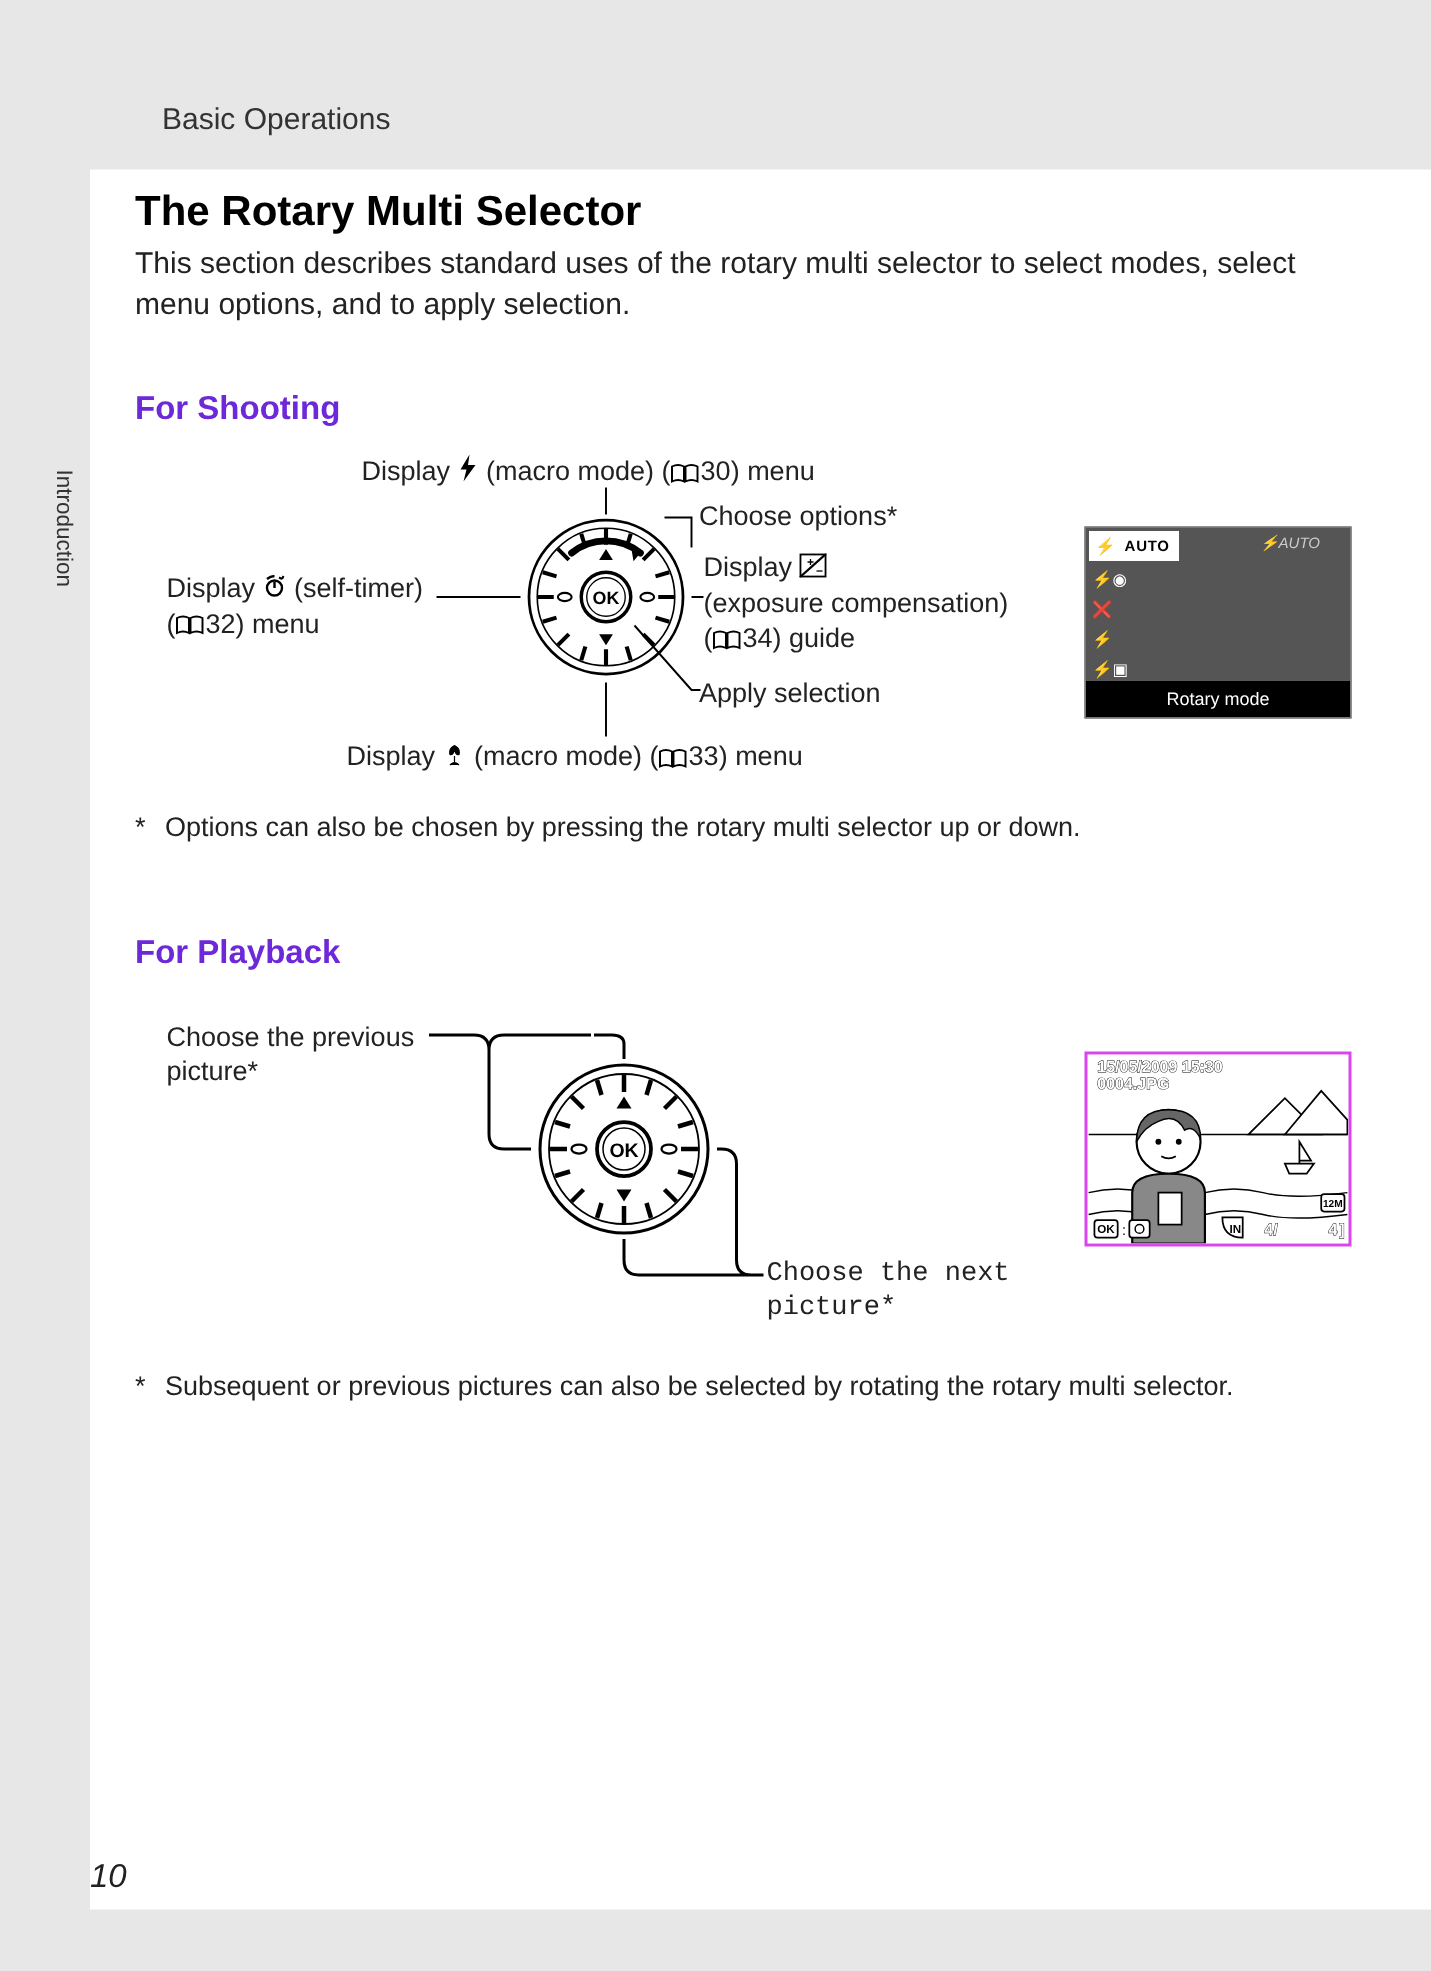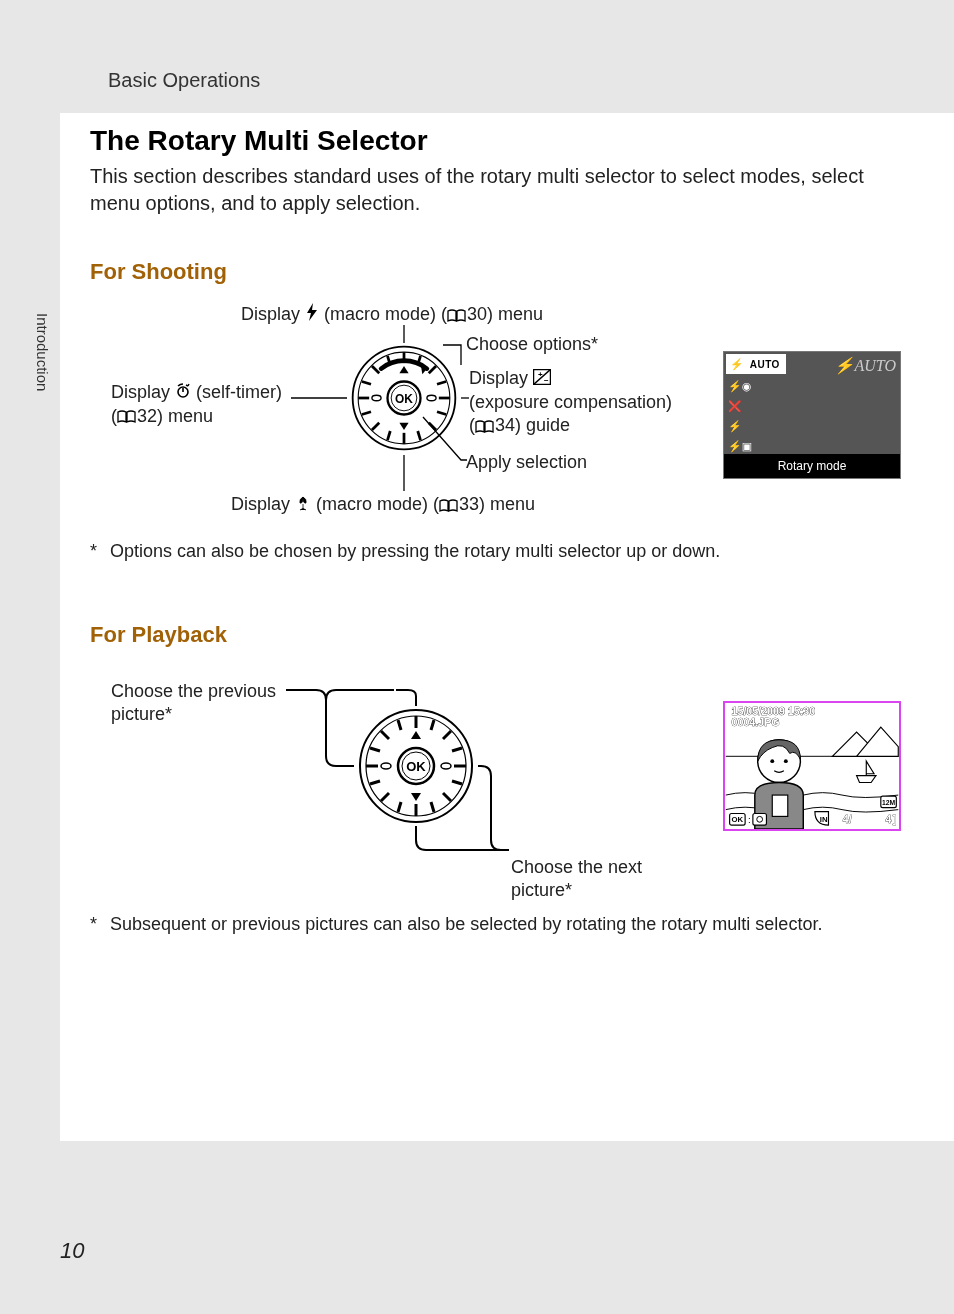--- a/index.html
+++ b/index.html
@@ -2,24 +2,24 @@
 <html><head>
 <meta charset="utf-8">
 <style>
   * { box-sizing: border-box; margin: 0; padding: 0; }
   html, body { width: 954px; height: 1314px; background: #e7e7e7; font-family: "Segoe UI", "Helvetica Neue", Arial, sans-serif; }
   .page { position: relative; width: 954px; height: 1314px; border-radius: 22px; }
   .header-band { position: absolute; left: 0; top: 0; width: 954px; height: 110px; background: #e7e7e7; }
   .header-text { position: absolute; left: 108px; top: 69px; font-size: 20px; color: #333; }
   .side-tab { position: absolute; left: 0; top: 113px; width: 60px; height: 200px; background: #e7e7e7; }
   .side-tab-label { position: absolute; left: 34px; top: 200px; font-size: 15px; color: #333; writing-mode: vertical-rl; transform: rotate(0deg); }
-  .content { position: absolute; left: 60px; top: 113px; width: 894px; height: 1028px; background: #fff; padding: 12px 32px 0 30px; }
+  .content { position: absolute; left: 60px; top: 113px; width: 894px; height: 1160px; background: #fff; padding: 12px 32px 0 30px; }
   .h1 { font-size: 28px; font-weight: 700; color: #000; margin-bottom: 6px; }
   .intro { font-size: 20px; color: #222; line-height: 1.35; margin-bottom: 42px; max-width: 790px; }
-  .h2 { font-size: 22px; font-weight: 700; color: #a16207; margin-bottom: 18px; }
+  .h2 { font-size: 22px; font-weight: 700; color: #6d28d9; margin-bottom: 18px; }
   .diagram1 { position: relative; width: 790px; height: 220px; margin: 0 auto 12px; }
   .lbl { position: absolute; font-size: 18px; color: #222; line-height: 1.3; }
   .book-icon { display: inline-block; vertical-align: middle; }
   .book-icon svg { vertical-align: -2px; }
   .flash-icon, .macro-icon, .timer-icon, .exp-icon { display: inline-block; vertical-align: middle; }
   .note { font-size: 18px; color: #222; margin: 18px 0 0 0; display: flex; }
   .note .ast { width: 20px; flex: none; }
   .note .txt { flex: 1; }
   .sec2 { margin-top: 60px; }
   .diagram2 { position: relative; width: 790px; height: 230px; margin: 0 auto 10px; }
@@ -29,21 +29,21 @@
   .dial svg { width: 100%; height: 100%; }
   
   .lcd1 { position: absolute; right: 0; top: 48px; width: 178px; height: 128px; border: 1px solid #777; background: #555; }
   .lcd1-top { height: 100px; background: #555; position: relative; }
   .lcd1-row { display: flex; align-items: center; height: 20px; padding: 0 4px; gap: 6px; }
   .lcd1-row.sel { background: #fff; color: #000; }
   .lcd1-label { position: absolute; left: 0; right: 0; bottom: 0; height: 24px; background: #000; color: #fff; font-size: 12px; text-align: center; line-height: 24px; }
   .lcd1-icon { font-size: 11px; color: #fff; }
   .lcd1-row.sel .lcd1-icon { color: #000; }
   .lcd1-auto { font-size: 10px; font-weight: 700; letter-spacing: 0.5px; }
-  .lcd1-side { position: absolute; right: 4px; top: 2px; font-size: 16px; color: #ccc; font-style: italic; font-family: Liberation Serif, serif; }
+  .lcd1-side { position: absolute; right: 20px; top: 2px; font-size: 10px; color: #ccc; font-style: italic; }
   
   .lcd2 { position: absolute; right: 0; top: 35px; width: 178px; height: 130px; border: 2px solid #d946ef; background: #fff; overflow: hidden; }
   .lcd2 svg { width: 100%; height: 100%; }
   .lcd2-text { font-family: Arial; font-weight: 700; font-size: 11px; fill: #fff; stroke: #000; stroke-width: 0.6; paint-order: stroke fill; }
 </style>
 </head>
 <body>
 
 <div class="page">
   <div class="header-band">
@@ -184,21 +184,21 @@
 
     <div class="sec2">
       <h2 class="h2">For Playback</h2>
 
       <div class="diagram2">
 
         <div class="lbl" style="left:0; top:14px;">
           <span>Choose the previous</span><br><span>picture*</span>
         </div>
 
-        <div class="lbl" style="left:400px; top:190px;">
+        <div class="lbl" style="left:400px; top:172px;font-family:Liberation Mono, monospace;">
           <span>Choose the next</span><br><span>picture*</span>
         </div>
 
         <div class="dial" style="left:245px; top:40px; width:120px; height:120px;">
           <svg viewBox="0 0 120 120">
             <circle cx="60" cy="60" r="56" fill="#fff" stroke="#000" stroke-width="2"></circle>
             <circle cx="60" cy="60" r="50" fill="#fff" stroke="#000" stroke-width="1.2"></circle>
             <g stroke="#000" stroke-width="3">
               <line x1="60" y1="10" x2="60" y2="22"></line>
               <line x1="60" y1="110" x2="60" y2="98"></line>

